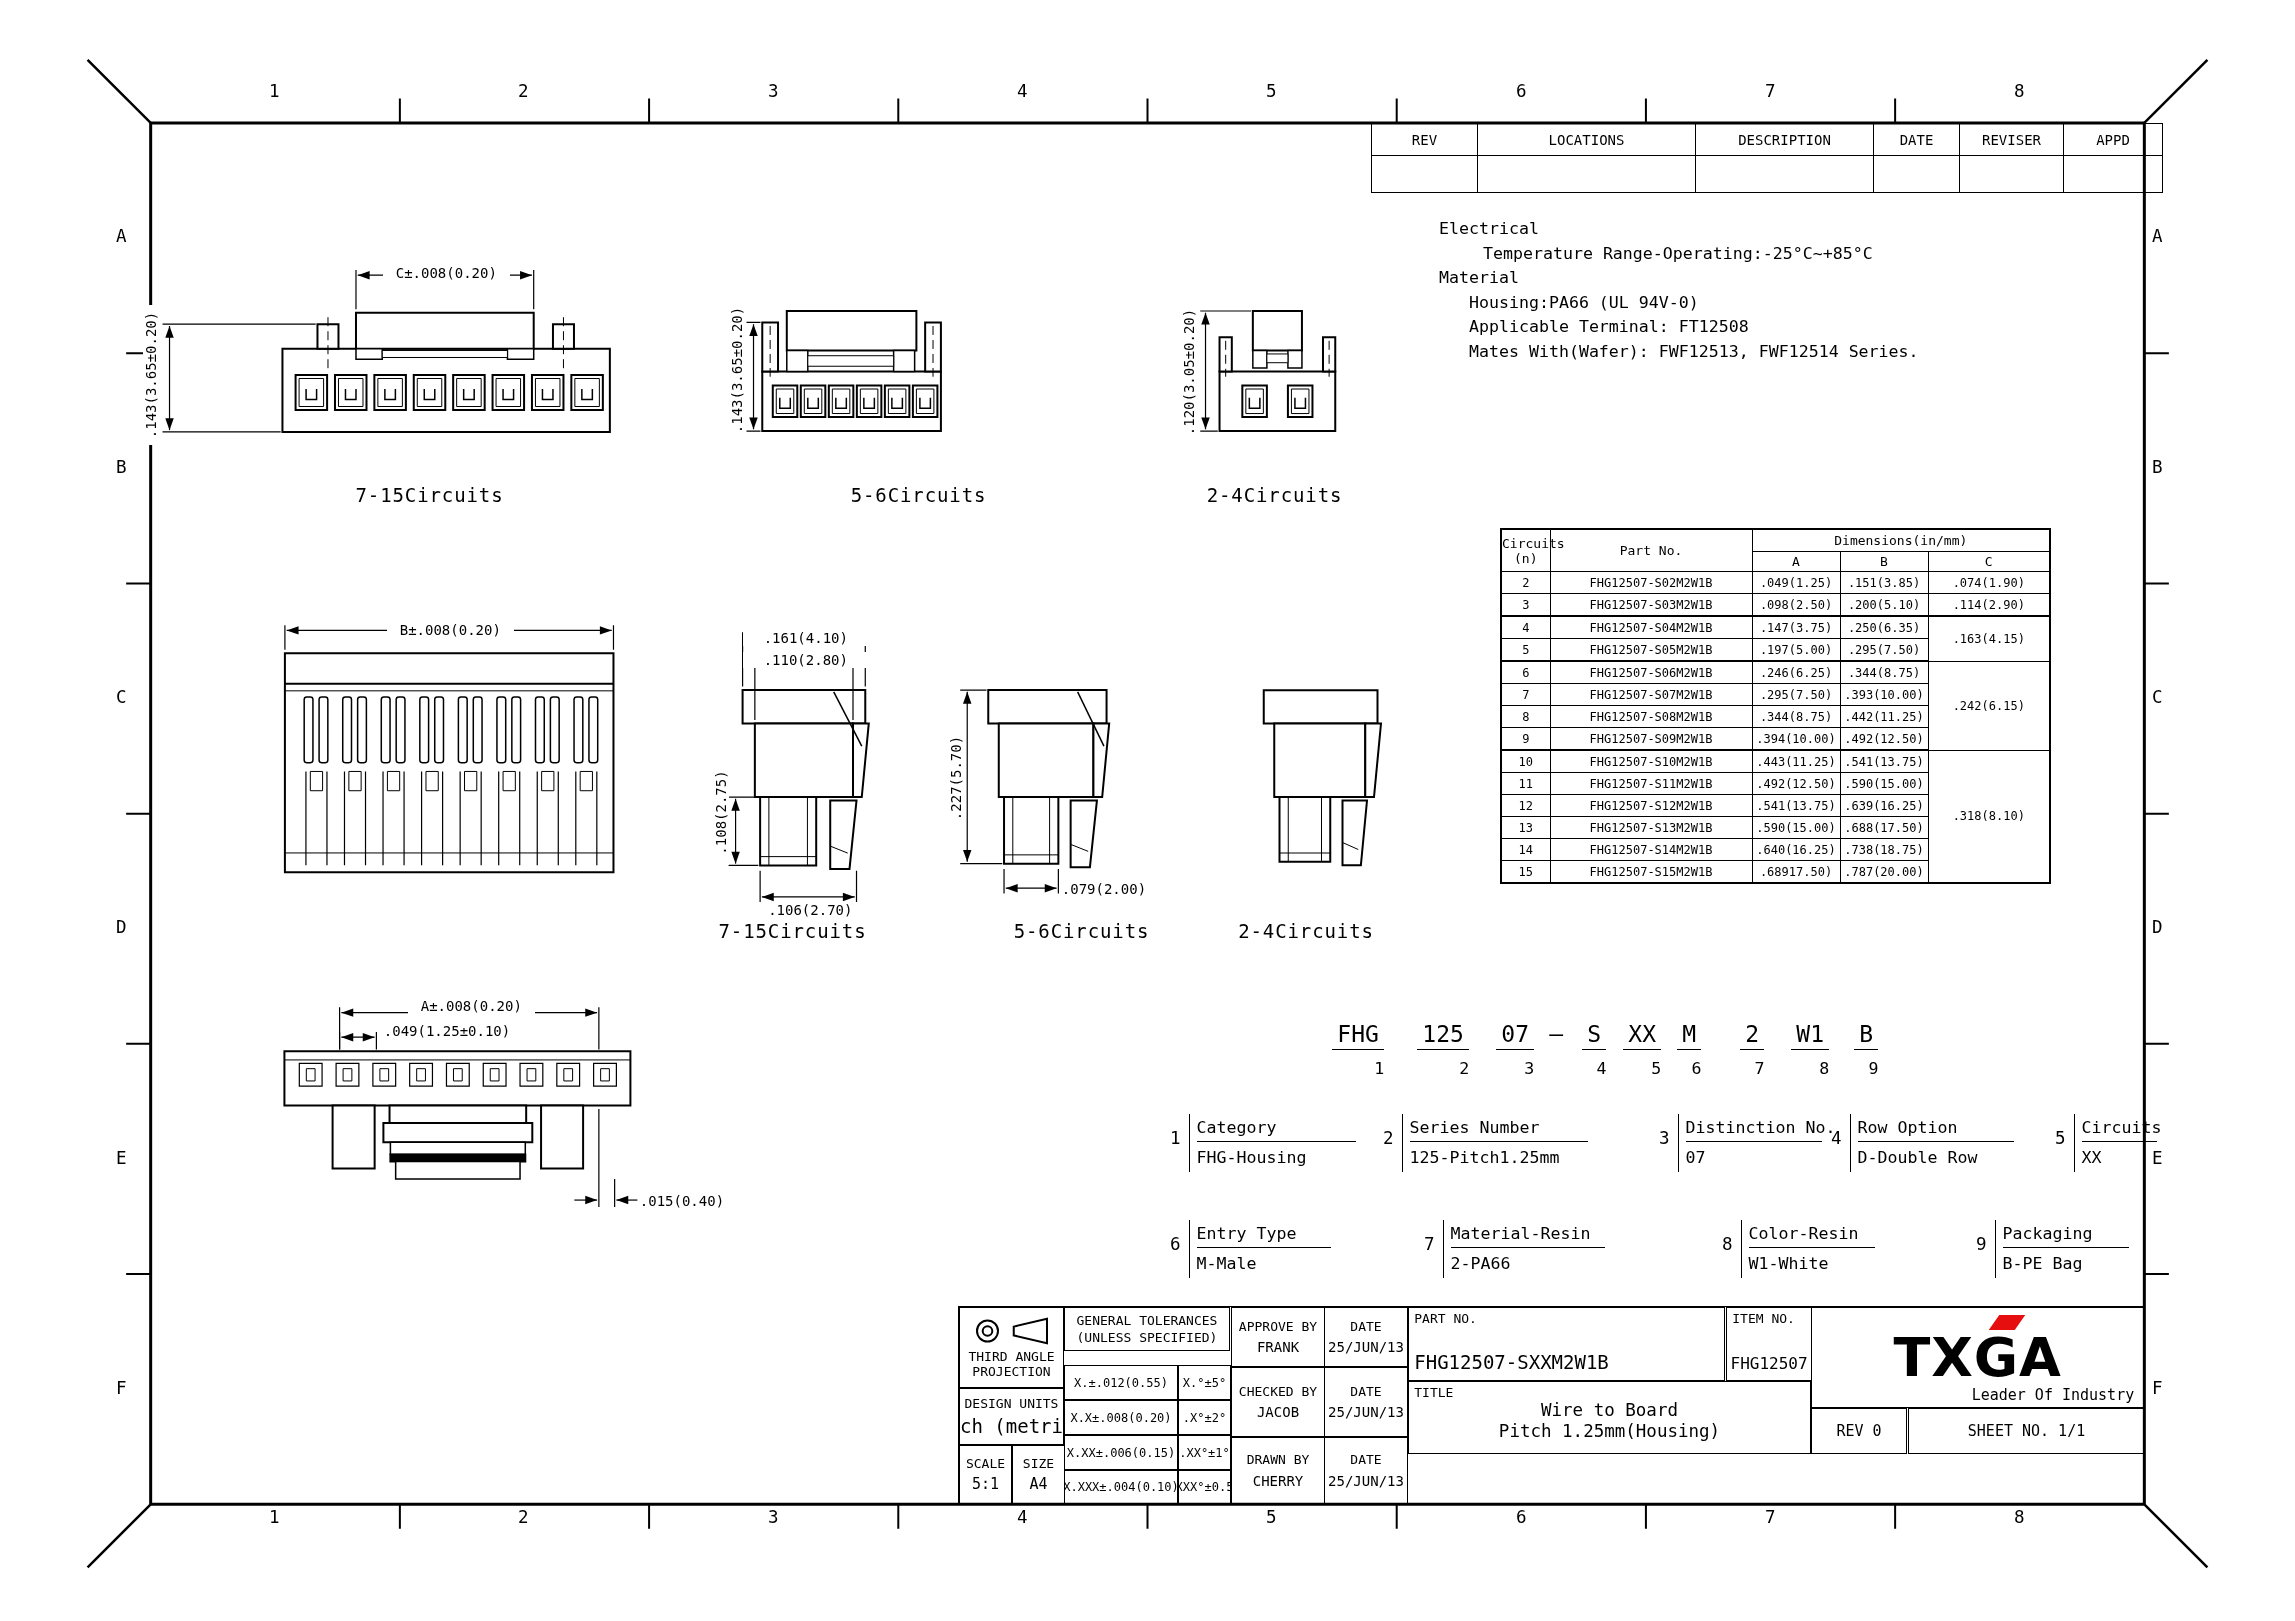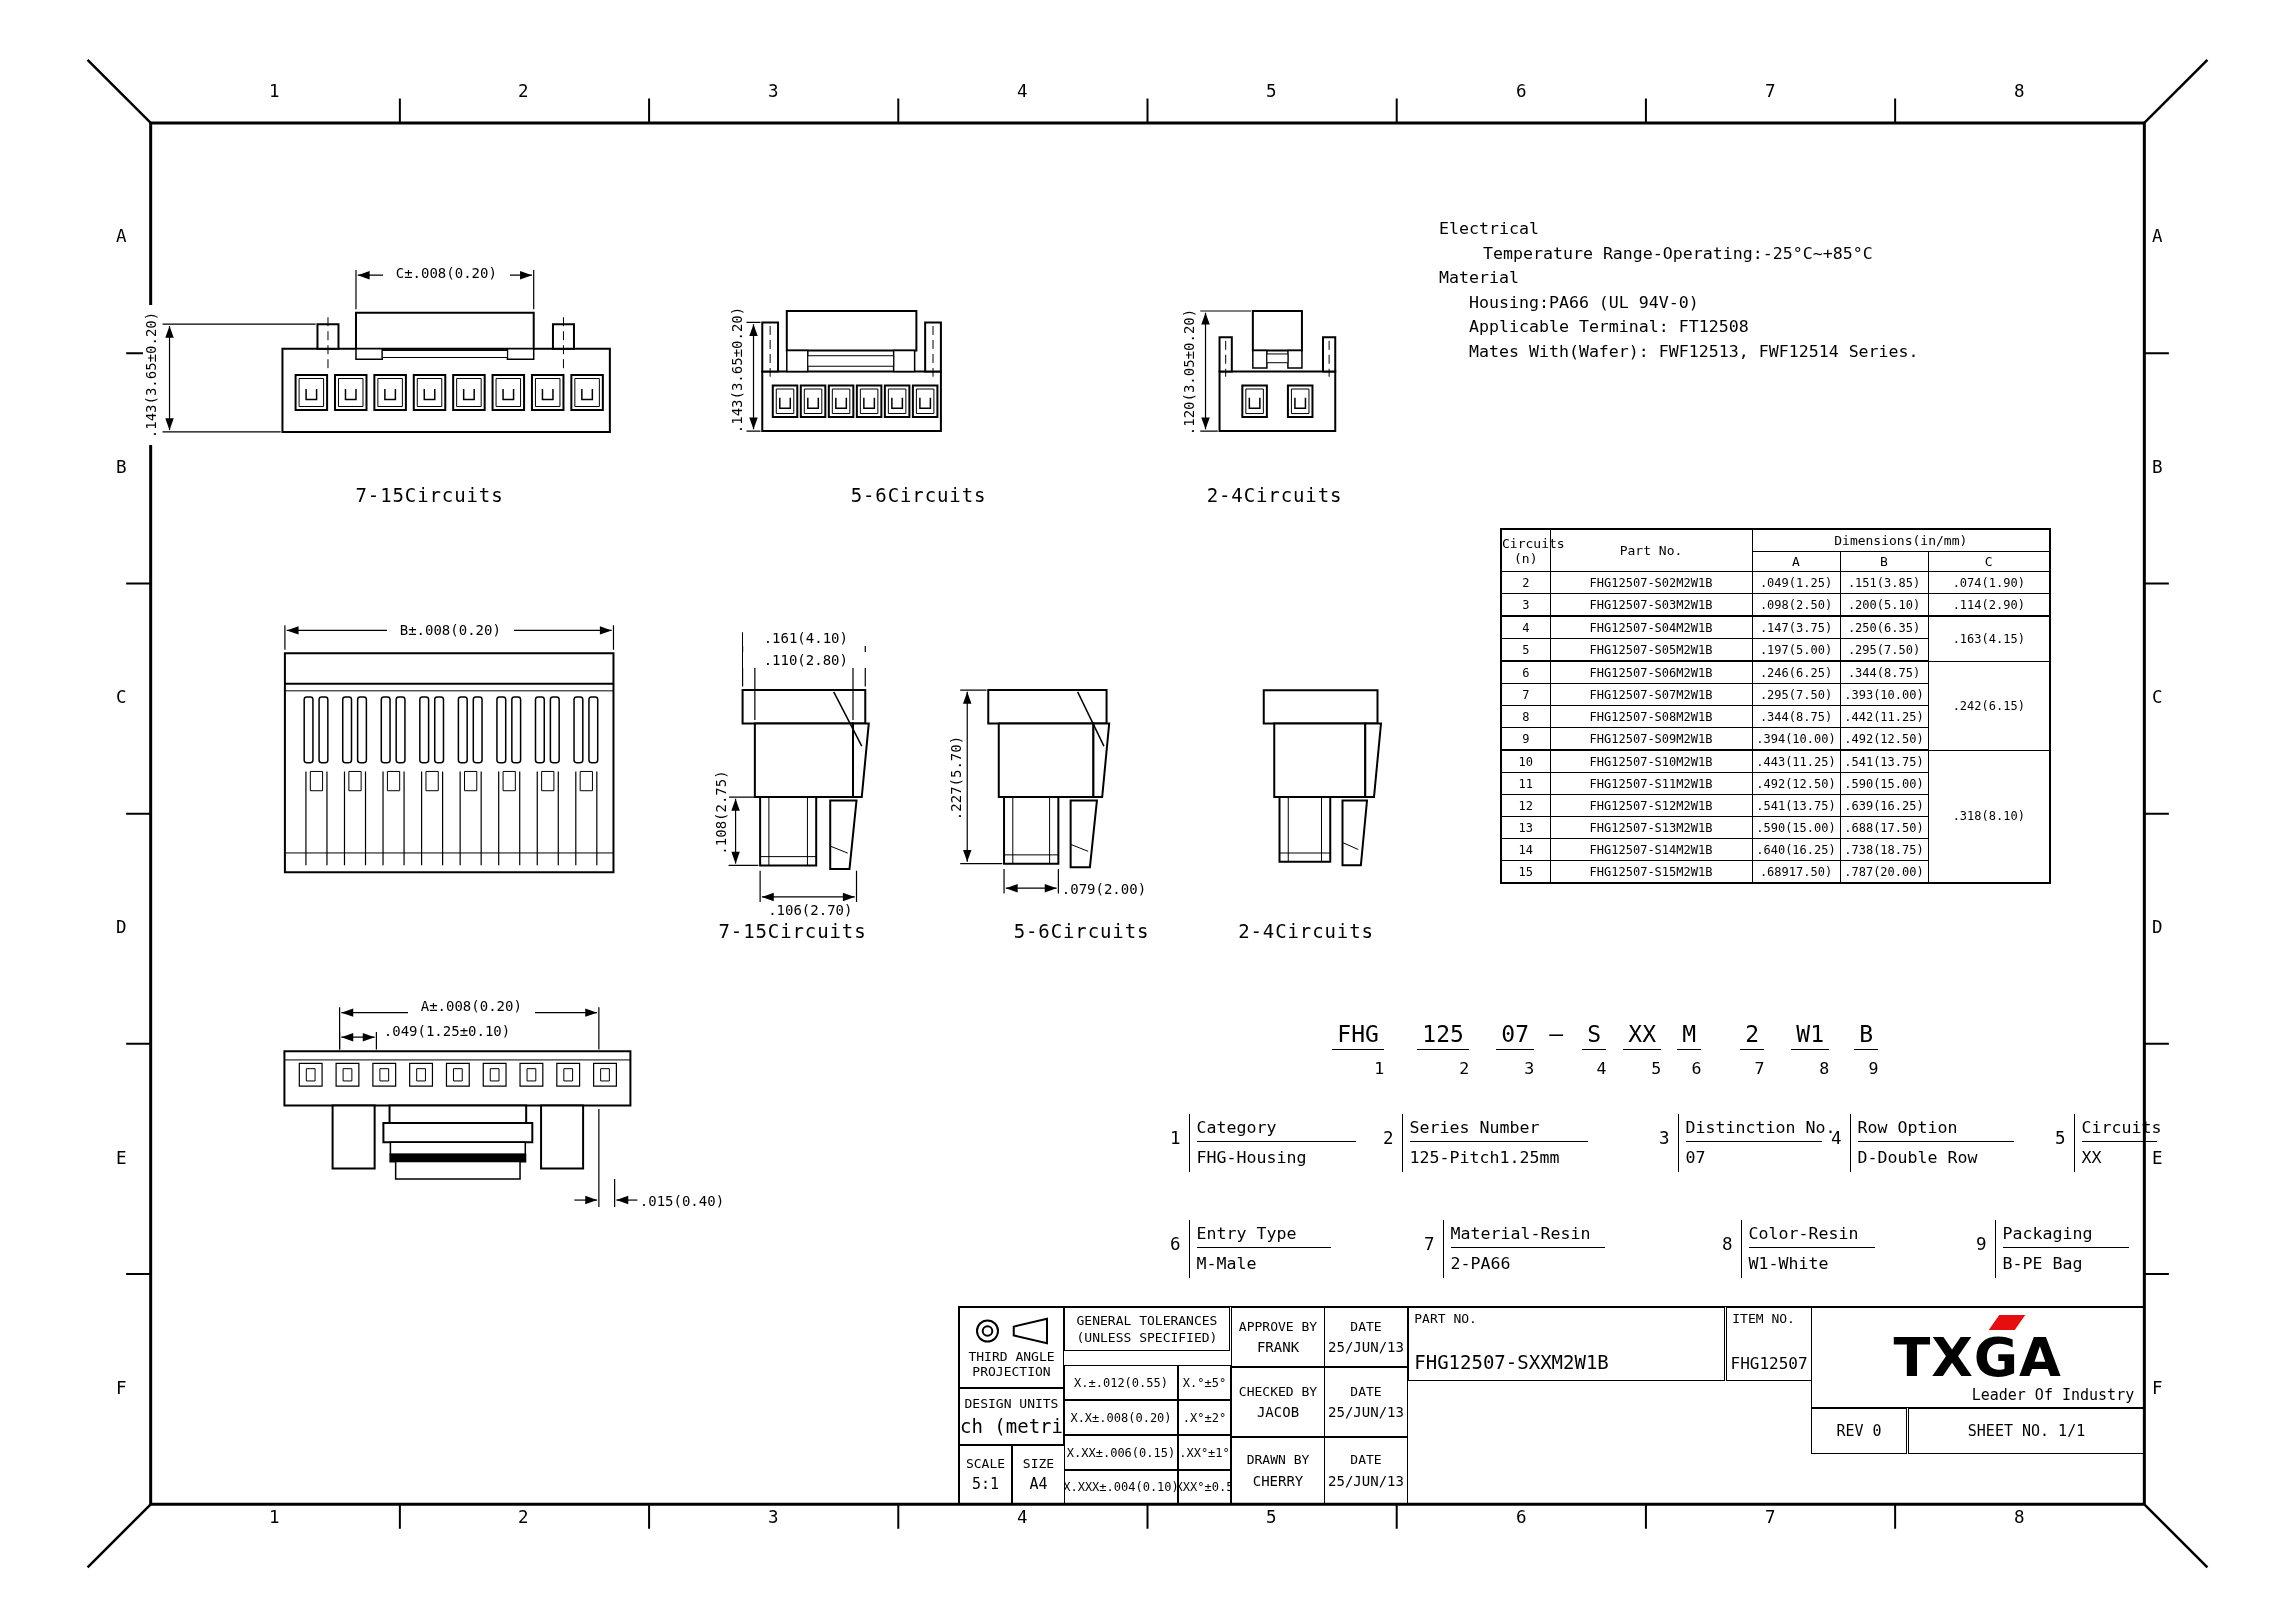--- a/index.html
+++ b/index.html
@@ -67,20 +67,42 @@
       <path d="M172,140 L100,68 M2448,140 L2520,68 M172,1717 L100,1789 M2448,1717 L2520,1789" stroke-width="2.5"></path>
 
       <path stroke-width="2" d="M456.5,112 V140 M741,112 V140 M1025.5,112 V140 M1310,112 V140 M1594.5,112 V140 M1879,112 V140 M2163.5,112 V140
                M456.5,1717 V1745 M741,1717 V1745 M1025.5,1717 V1745 M1310,1717 V1745 M1594.5,1717 V1745 M1879,1717 V1745 M2163.5,1717 V1745"></path>
 
       <path stroke-width="2" d="M144,402.8 H172 M144,665.7 H172 M144,928.5 H172 M144,1191.3 H172 M144,1454.2 H172
                M2448,402.8 H2476 M2448,665.7 H2476 M2448,928.5 H2476 M2448,1191.3 H2476 M2448,1454.2 H2476"></path>
     </g>
   </svg>
 
+  <div id="rev-table">
+    <table>
+      <tbody>
+          <tr>
+        <th style="width:103px">REV</th>
+        <th style="width:215px">LOCATIONS</th>
+        <th style="width:175px">DESCRIPTION</th>
+        <th style="width:83px">DATE</th>
+        <th style="width:101px">REVISER</th>
+        <th style="width:96px">APPD</th>
+      </tr>
+      <tr>
+        <td></td>
+            <td></td>
+            <td></td>
+            <td></td>
+            <td></td>
+            <td></td>
+      </tr>
+    </tbody>
+      </table>
+  </div>
 
   <div id="notes">
       <div style="padding-left: 0px;">Electrical</div>
       <div style="padding-left: 44px;">Temperature Range-Operating:-25°C~+85°C</div>
       <div style="padding-left: 0px;">Material</div>
       <div style="padding-left: 30px;">Housing:PA66 (UL 94V-0)</div>
       <div style="padding-left: 30px;">Applicable Terminal: FT12508</div>
       <div style="padding-left: 30px;">Mates With(Wafer): FWF12513, FWF12514 Series.</div>
     </div>
 
@@ -620,20 +642,25 @@
       <div class="tname">25/JUN/13</div>
     </div>
     <div class="tcell" style="left:449px;top:0;width:317px;height:74px;justify-content:space-between;align-items:stretch">
       <div class="corner-label">PART NO.</div>
       <div style="font-size:19px;padding:0 0 7px 5.3px;white-space:nowrap">FHG12507-SXXM2W1B</div>
     </div>
     <div class="tcell" style="left:767px;top:0;width:86px;height:74px;justify-content:space-between;align-items:stretch">
       <div class="corner-label">ITEM NO.</div>
       <div style="font-size:16px;padding:0 0 7px 3.5px;white-space:nowrap">FHG12507</div>
     </div>
+    <div class="tcell" style="left:449px;top:74px;width:403px;height:73px;align-items:stretch;justify-content:flex-start">
+      <div class="corner-label">TITLE</div>
+      <div style="font-size:17.5px;text-align:center">Wire to Board</div>
+      <div style="font-size:17.5px;text-align:center;padding-top:1.8px">Pitch 1.25mm(Housing)</div>
+    </div>
     <div class="tcell" style="left:852px;top:0;width:333px;height:101px">
       <div id="logo-word">TXGA</div>
       <div id="logo-accent" style="left: 182px; top: 7px; background: rgb(230, 14, 14);"></div>
       <div id="logo-tagline">Leader Of Industry</div>
     </div>
     <div class="tcell" style="left:852px;top:101px;width:96px;height:46px">
       <div style="font-size:15px">REV 0</div>
     </div>
     <div class="tcell" style="left:949px;top:101px;width:237px;height:46px">
       <div style="font-size:15px">SHEET NO. 1/1</div>

